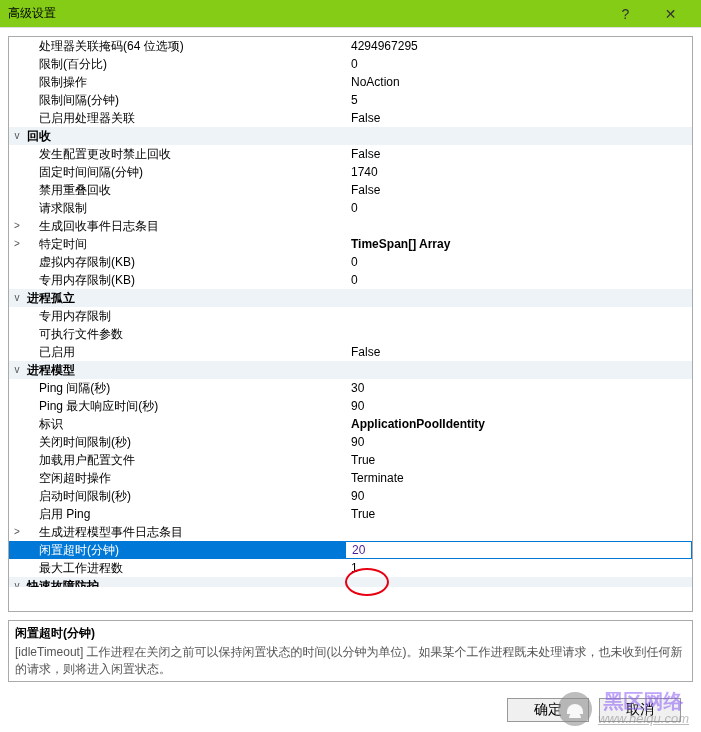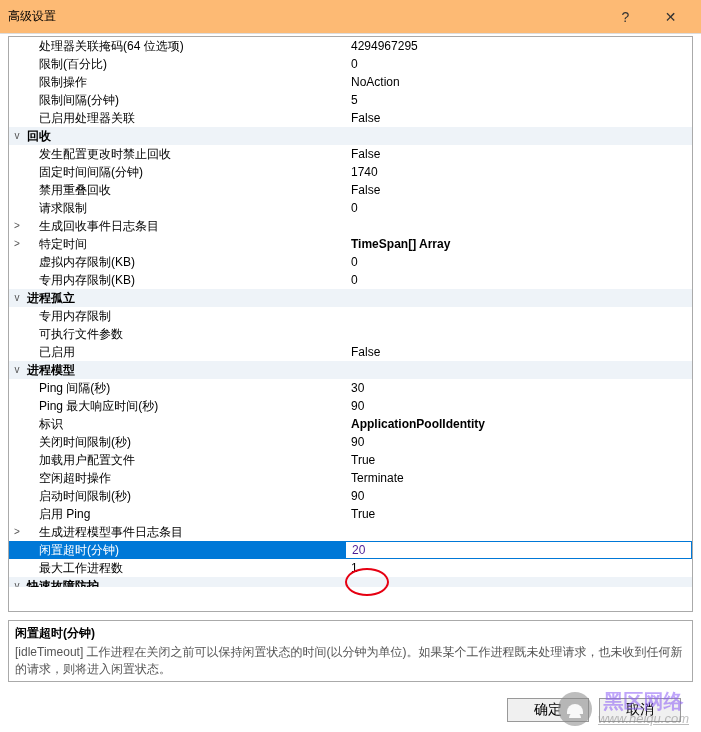--- a/index.html
+++ b/index.html
@@ -6,26 +6,26 @@
   body {
     font-family: "Microsoft YaHei", "Segoe UI", sans-serif;
     font-size: 12px;
     background: #fff;
     width: 701px;
     height: 732px;
     overflow: hidden;
     position: relative;
   }
   .titlebar {
-    height: 34px;
+    height: 28px;
     display: flex;
     align-items: center;
     padding: 0 8px;
     border-bottom: 1px solid #ddd;
-    background: #fdba74;
+    background: #84cc16;
   }
   .titlebar .title { flex: 1; font-size: 12px; }
   .titlebar .btn {
     width: 45px; height: 28px;
     display: flex; align-items: center; justify-content: center;
     font-size: 14px; color: #333;
   }
 
   .grid-outer {
     position: absolute;

